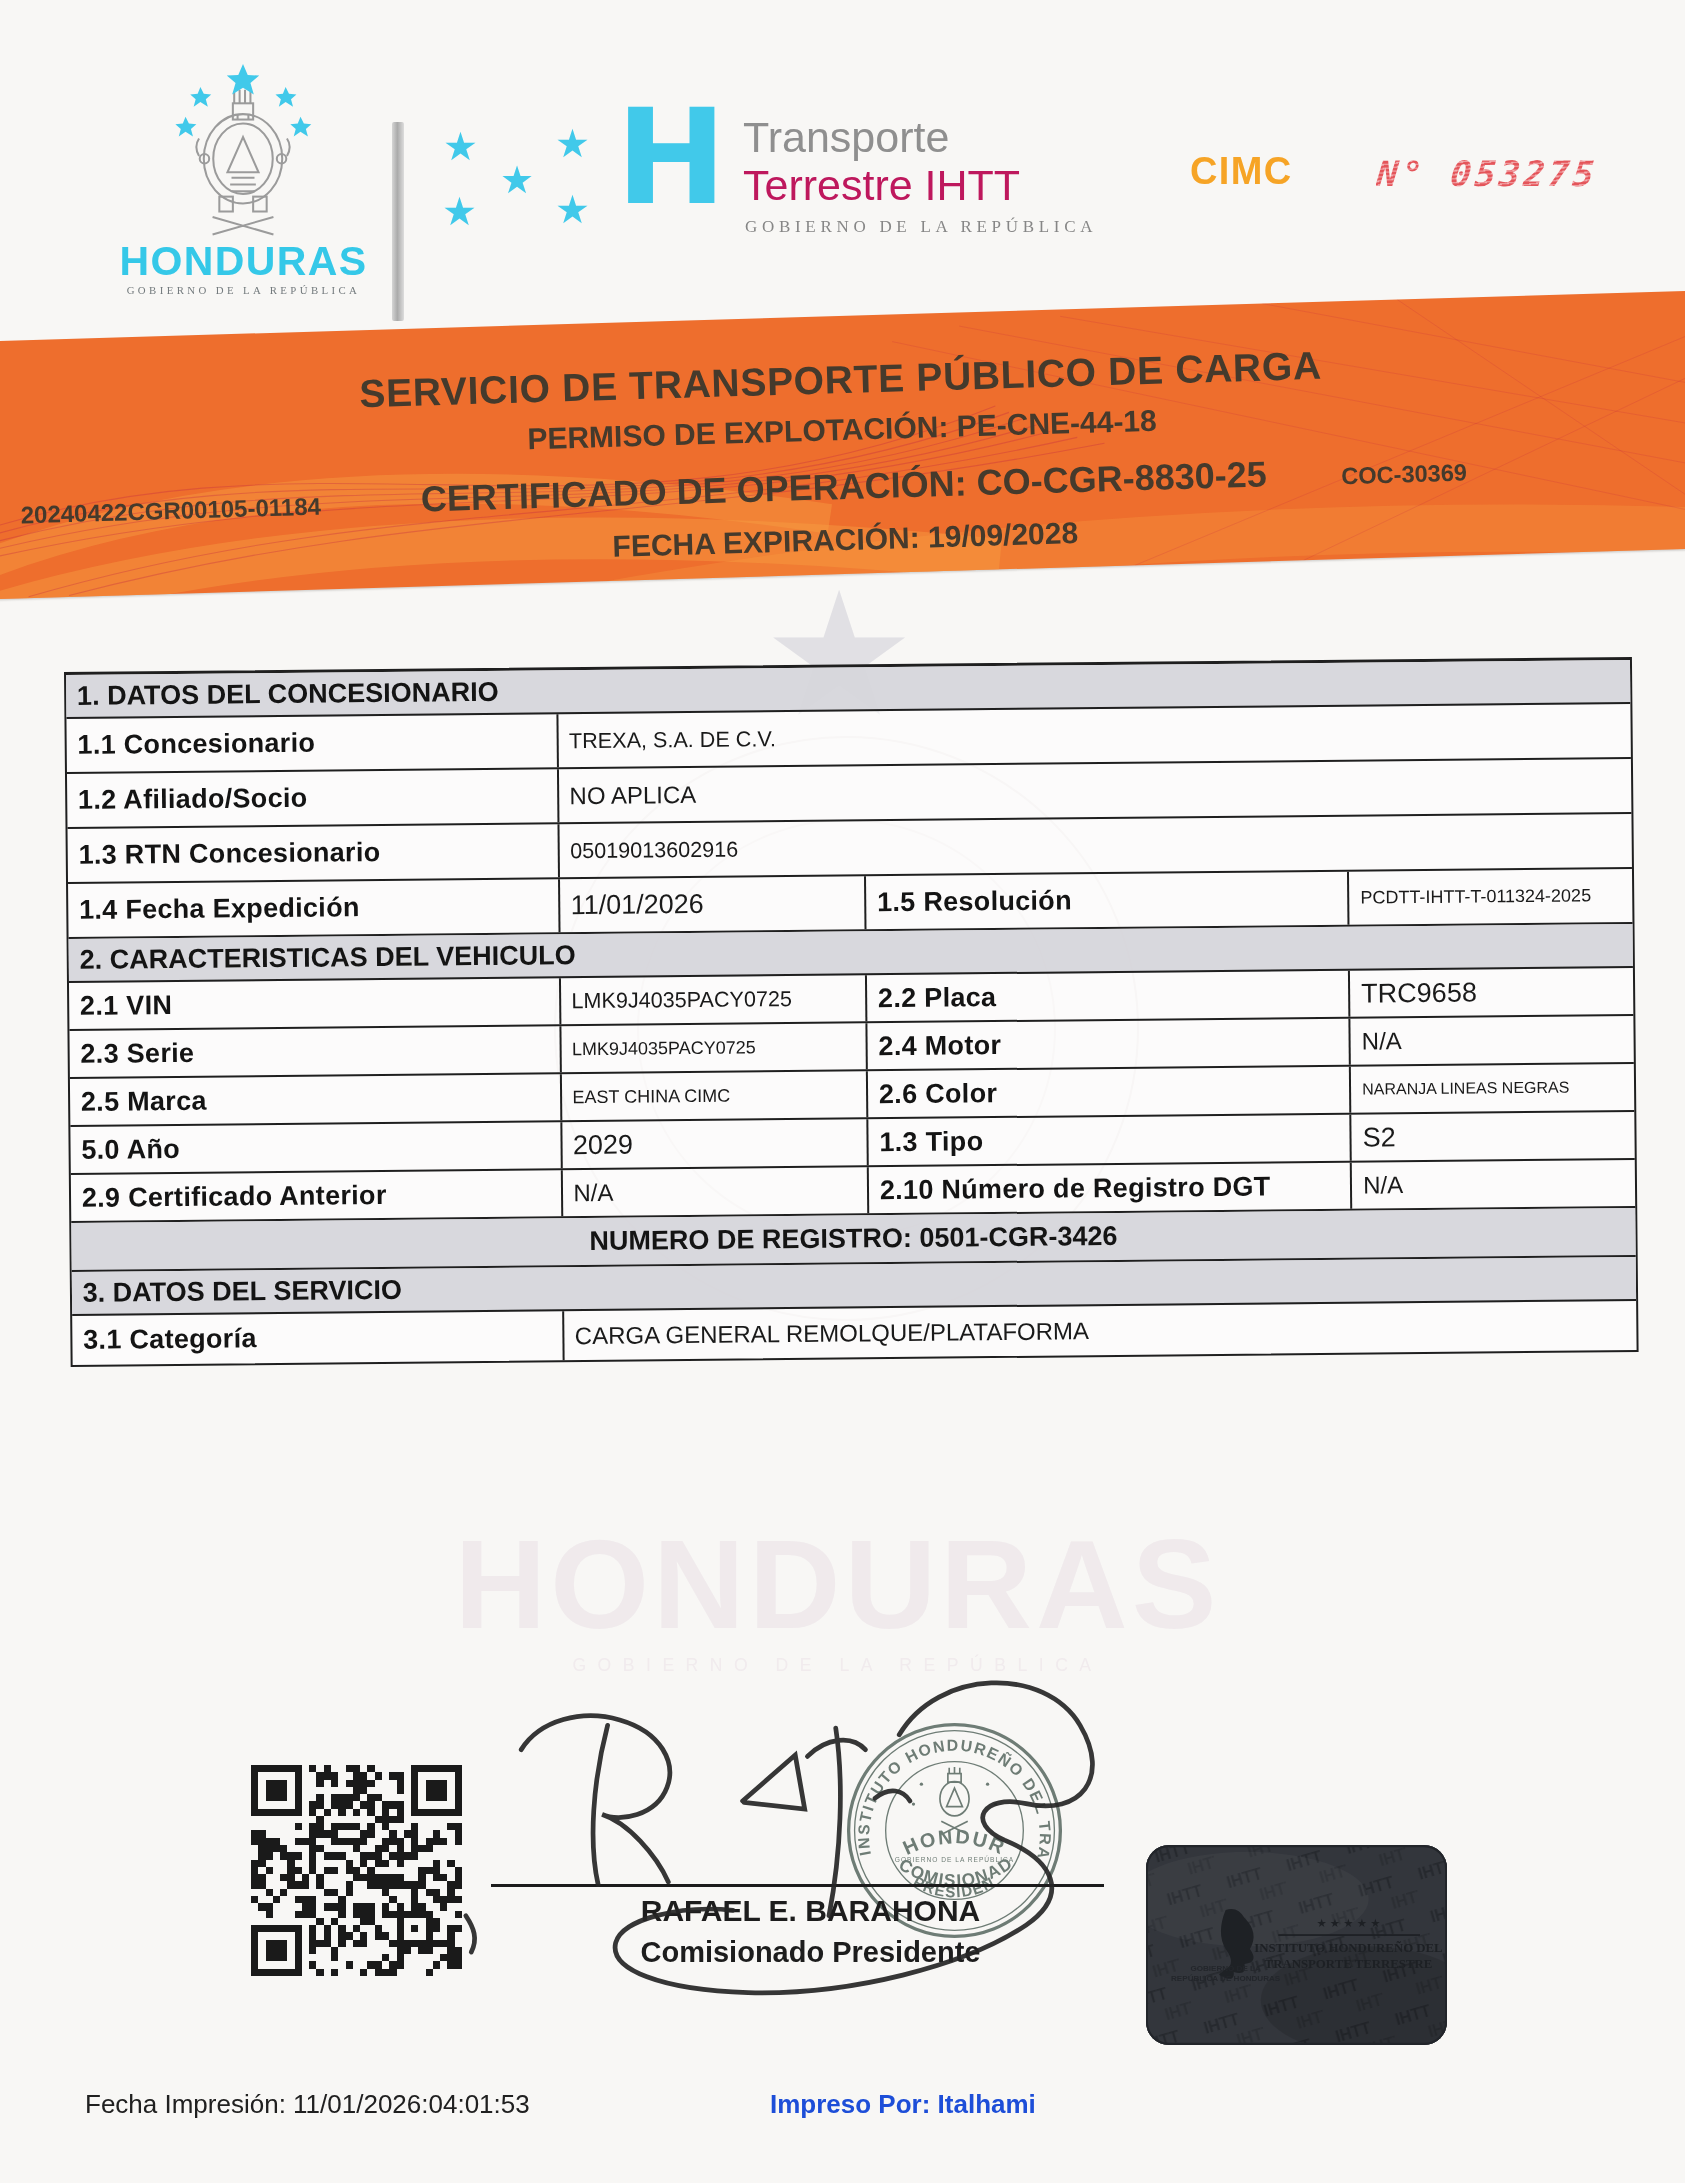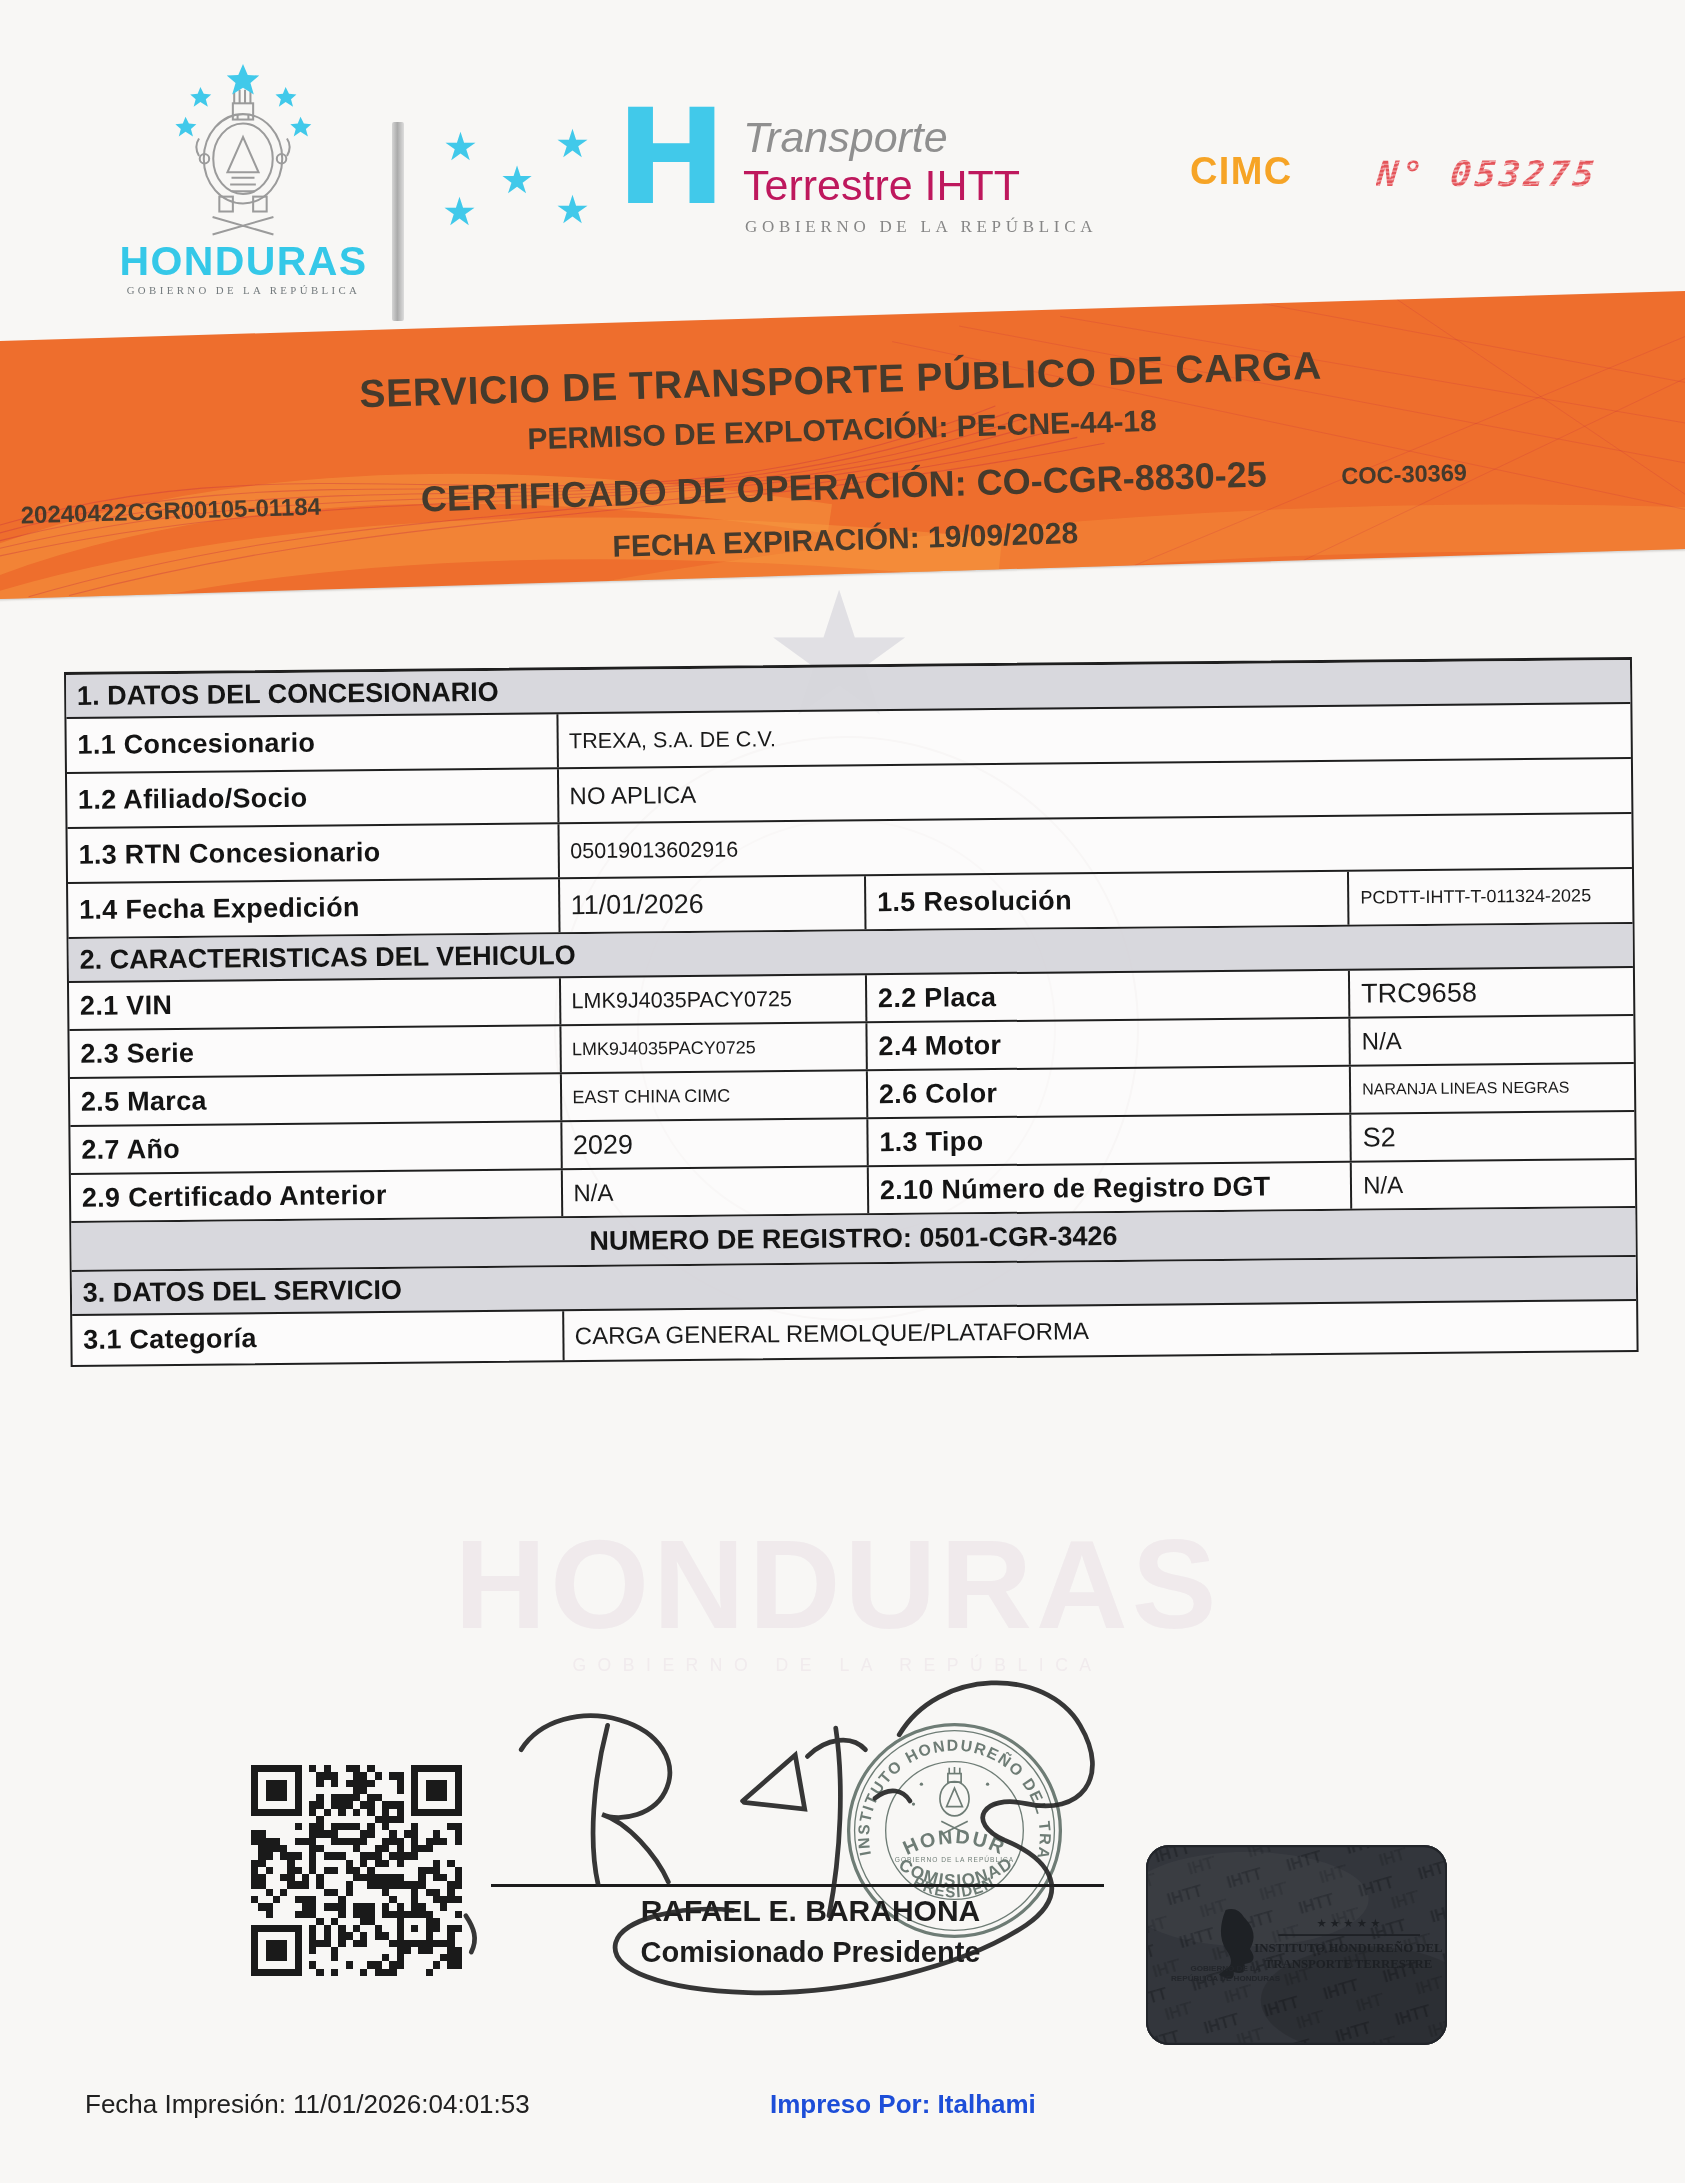--- a/index.html
+++ b/index.html
@@ -7,21 +7,21 @@
   #page{position:absolute;inset:0;}
 
   
   .hdr{position:absolute;left:0;top:0;width:1685px;height:317px;}
   .coat{position:absolute;left:172px;top:64px;}
   .star{position:absolute;color:#41c9ea;line-height:1;}
   .honduras-word{position:absolute;left:115px;top:238px;width:257px;text-align:center;font-size:41px;font-weight:700;letter-spacing:1.4px;color:#35c8e8;}
   .honduras-sub{position:absolute;left:115px;top:284px;width:257px;text-align:center;font-size:10.8px;letter-spacing:3.4px;color:#737a7d;font-family:"Liberation Serif",serif;}
   .vdivider{position:absolute;left:392px;top:122px;width:12px;height:199px;background:linear-gradient(90deg,#cfcfcf,#9d9d9d 45%,#d8d8d8);border-radius:2px;opacity:.85;}
   .bigH{position:absolute;left:616px;top:80px;font-size:132px;font-weight:700;color:#41c9ea;font-family:"DejaVu Sans",sans-serif;}
-  .t-line1{position:absolute;left:743px;top:113px;font-size:43px;color:#8f8f8f;font-style:italic;}
+  .t-line1{position:absolute;left:743px;top:113px;font-size:43px;color:#8f8f8f;}
   .t-line2{position:absolute;left:743px;top:161px;font-size:43px;color:#be185d;}
   .t-sub{position:absolute;left:745px;top:217px;font-size:17px;letter-spacing:4.7px;color:#868686;font-family:"Liberation Serif",serif;}
   .stpc{position:absolute;left:1190px;top:150px;font-size:38px;font-weight:600;color:#f6a426;letter-spacing:1.4px;}
   .serial{position:absolute;left:1377px;top:154px;font:italic 700 35px "DejaVu Sans Mono",monospace;letter-spacing:3.4px;color:#e4555a;background:repeating-linear-gradient(172deg,#e4555a 0 2.7px,#f3aeb1 2.7px 4px);-webkit-background-clip:text;background-clip:text;-webkit-text-fill-color:transparent;transform:skewX(-6deg);}
 
   
   .banner{position:absolute;left:-16px;top:316px;width:1717px;height:258px;background:#ee6e2d;transform:rotate(-1.7deg);box-shadow:0 1.4px 2px rgba(0,0,0,.15);}
   .banner svg.deco{position:absolute;inset:0;}
   .banner .bt{position:absolute;width:100%;text-align:center;color:#453a2c;font-weight:700;}
   .b-title{top:42px;font-size:39px;letter-spacing:0.7px;}
@@ -241,21 +241,21 @@
         </div>
       <div class="cell bl">
           <span class="lbl">2.6 Color</span>
         </div>
       <div class="cell bl">
           <span class="val xs" style="font-size:16px;">NARANJA LINEAS NEGRAS</span>
         </div>
     </div>
     <div class="trow four r2">
       <div class="cell">
-          <span class="lbl">2.7 Año</span>
+          <span class="lbl">5.0 Año</span>
         </div>
       <div class="cell bl">
           <span class="val lg">2029</span>
         </div>
       <div class="cell bl">
           <span class="lbl">1.3 Tipo</span>
         </div>
       <div class="cell bl">
           <span class="val lg">S2</span>
         </div>

